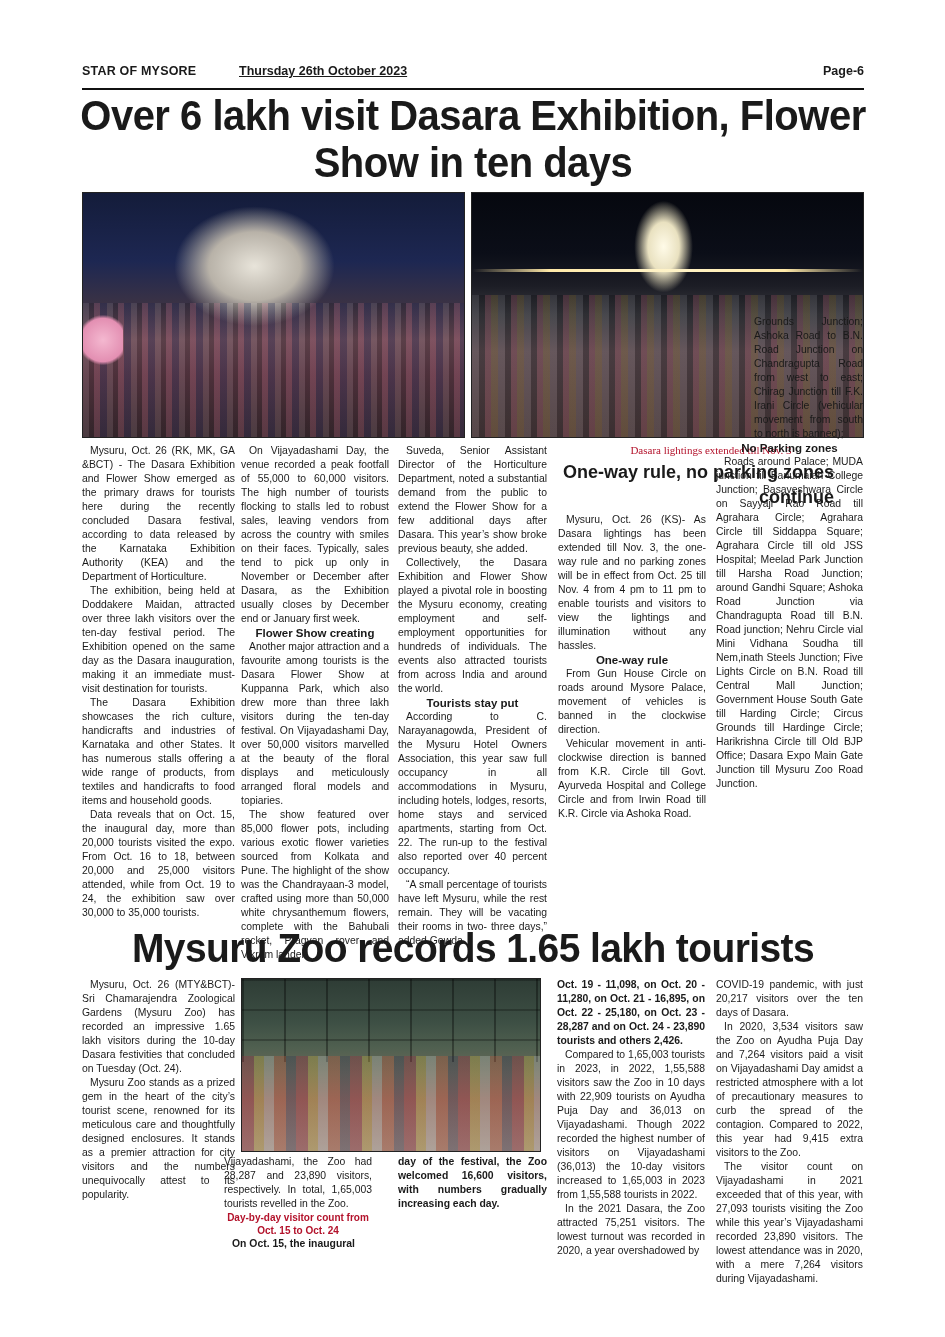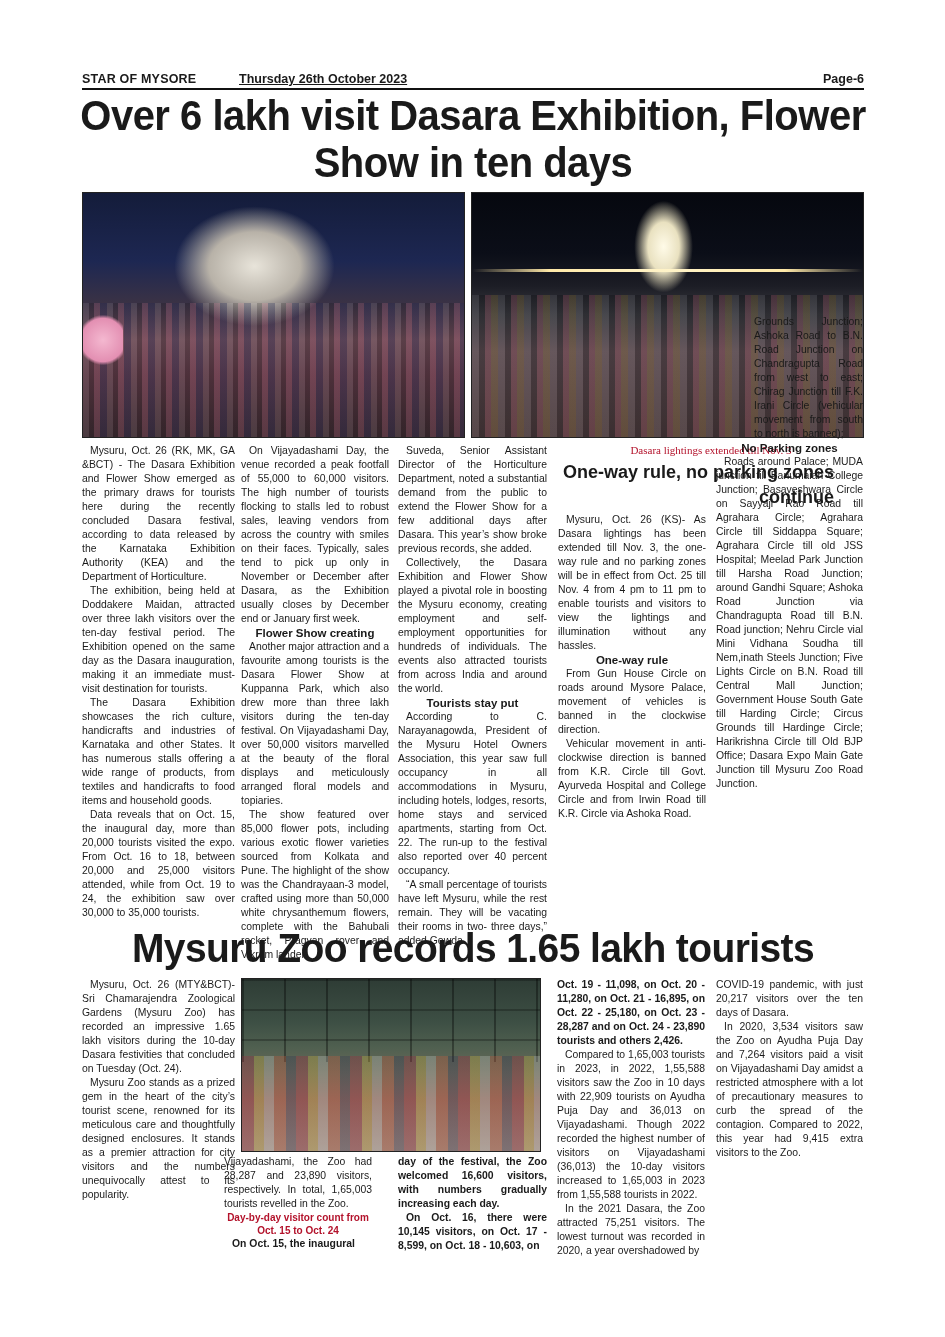--- a/index.html
+++ b/index.html
@@ -1,19 +1,19 @@
 <!DOCTYPE html>
 <html><head>
 <meta charset="utf-8">
 <style>
   * { margin: 0; padding: 0; box-sizing: border-box; }
   html, body { width: 945px; height: 1337px; background: #ffffff; }
   body { position: relative; font-family: "Liberation Sans", sans-serif; color: #1a1a1a; overflow: hidden; }
 
-  .masthead { position: absolute; left: 82px; top: 72px; width: 782px; height: 18px; display: flex; align-items: flex-end; font-weight: bold; font-size: 12.5px; border-bottom: 2px solid #111; padding-bottom: 2px; }
+  .masthead { position: absolute; left: 82px; top: 72px; width: 782px; height: 18px; display: flex; align-items: flex-end; font-weight: bold; font-size: 12.5px; border-bottom: 2px solid #111; padding-bottom: 10px; }
   .masthead .paper { width: 157px; letter-spacing: 0.2px; }
   .masthead .date { flex: 1; text-decoration: underline; }
   .masthead .page { text-align: right; }
 
   .headline-main { position: absolute; left: 80px; top: 94px; width: 786px; text-align: center; font-family: "Liberation Sans", sans-serif; font-weight: bold; font-size: 40px; line-height: 45px; letter-spacing: -0.5px; transform: scaleY(1.05); }
 
   .photo { position: absolute; overflow: hidden; border: 1px solid #222; }
   .photo-left { left: 82px; top: 192px; width: 383px; height: 246px;
     background:
       radial-gradient(ellipse 30% 35% at 45% 30%, #e8e4da 0%, #b8b2a8 40%, rgba(0,0,0,0) 70%),
@@ -81,21 +81,21 @@
 </div>
 
 <div class="col c2">
   <p>On Vijayadashami Day, the venue recorded a peak footfall of 55,000 to 60,000 visitors. The high number of tourists flocking to stalls led to robust sales, leaving vendors from across the country with smiles on their faces. Typically, sales tend to pick up only in November or December after Dasara, as the Exhibition usually closes by December end or January first week.</p>
   <p class="sub">Flower Show creating</p>
   <p>Another major attraction and a favourite among tourists is the Dasara Flower Show at Kuppanna Park, which also drew more than three lakh visitors during the ten-day festival. On Vijayadashami Day, over 50,000 visitors marvelled at the beauty of the floral displays and meticulously arranged floral models and topiaries.</p>
   <p>The show featured over 85,000 flower pots, including various exotic flower varieties sourced from Kolkata and Pune. The highlight of the show was the Chandrayaan-3 model, crafted using more than 50,000 white chrysanthemum flowers, complete with the Bahubali rocket, Pragyan rover and Vikram lander.</p>
 </div>
 
 <div class="col c3">
-  <p>Suveda, Senior Assistant Director of the Horticulture Department, noted a substantial demand from the public to extend the Flower Show for a few additional days after Dasara. This year’s show broke previous records, she added.</p>
+  <p>Suveda, Senior Assistant Director of the Horticulture Department, noted a substantial demand from the public to extend the Flower Show for a few additional days after Dasara. This year’s show broke previous beauty, she added.</p>
   <p>Collectively, the Dasara Exhibition and Flower Show played a pivotal role in boosting the Mysuru economy, creating employment and self-employment opportunities for hundreds of individuals. The events also attracted tourists from across India and around the world.</p>
   <p class="sub">Tourists stay put</p>
   <p>According to C. Narayanagowda, President of the Mysuru Hotel Owners Association, this year saw full occupancy in all accommodations in Mysuru, including hotels, lodges, resorts, home stays and serviced apartments, starting from Oct. 22. The run-up to the festival also reported over 40 percent occupancy.</p>
   <p>“A small percentage of tourists have left Mysuru, while the rest remain. They will be vacating their rooms in two- three days,” added Gowda.</p>
 </div>
 
 <div class="kicker">Dasara lightings extended till Nov. 3</div>
 <h2 class="sub-headline">One-way rule, no parking zones continue</h2>
 
 <div class="col c4">
@@ -122,25 +122,25 @@
 </div>
 
 <div class="col z2">
   <p style="text-indent:0;">Vijayadashami, the Zoo had 28,287 and 23,890 visitors, respectively. In total, 1,65,003 tourists revelled in the Zoo.</p>
   <p class="red-sub">Day-by-day visitor count from Oct. 15 to Oct. 24</p>
   <p class="bold">On Oct. 15, the inaugural</p>
 </div>
 
 <div class="col z3">
   <p class="bold" style="text-indent:0;">day of the festival, the Zoo welcomed 16,600 visitors, with numbers gradually increasing each day.</p>
-  <p class="bold">On Oct. 16, there were 10,145 visitors, on Oct. 17 - 8,599, on Oct. 18 - 10,603, on</p>
 </div>
 
 <div class="col z4">
   <p class="bold" style="text-indent:0;">Oct. 19 - 11,098, on Oct. 20 - 11,280, on Oct. 21 - 16,895, on Oct. 22 - 25,180, on Oct. 23 - 28,287 and on Oct. 24 - 23,890 tourists and others 2,426.</p>
   <p>Compared to 1,65,003 tourists in 2023, in 2022, 1,55,588 visitors saw the Zoo in 10 days with 22,909 tourists on Ayudha Puja Day and 36,013 on Vijayadashami. Though 2022 recorded the highest number of visitors on Vijayadashami (36,013) the 10-day visitors increased to 1,65,003 in 2023 from 1,55,588 tourists in 2022.</p>
   <p>In the 2021 Dasara, the Zoo attracted 75,251 visitors. The lowest turnout was recorded in 2020, a year overshadowed by</p>
 </div>
 
 <div class="col z5">
   <p style="text-indent:0;">COVID-19 pandemic, with just 20,217 visitors over the ten days of Dasara.</p>
   <p>In 2020, 3,534 visitors saw the Zoo on Ayudha Puja Day and 7,264 visitors paid a visit on Vijayadashami Day amidst a restricted atmosphere with a lot of precautionary measures to curb the spread of the contagion. Compared to 2022, this year had 9,415 extra visitors to the Zoo.</p>
+  <p>The visitor count on Vijayadashami in 2021 exceeded that of this year, with 27,093 tourists visiting the Zoo while this year’s Vijayadashami recorded 23,890 visitors. The lowest attendance was in 2020, with a mere 7,264 visitors during Vijayadashami.</p>
 </div>
 
 </body></html>

